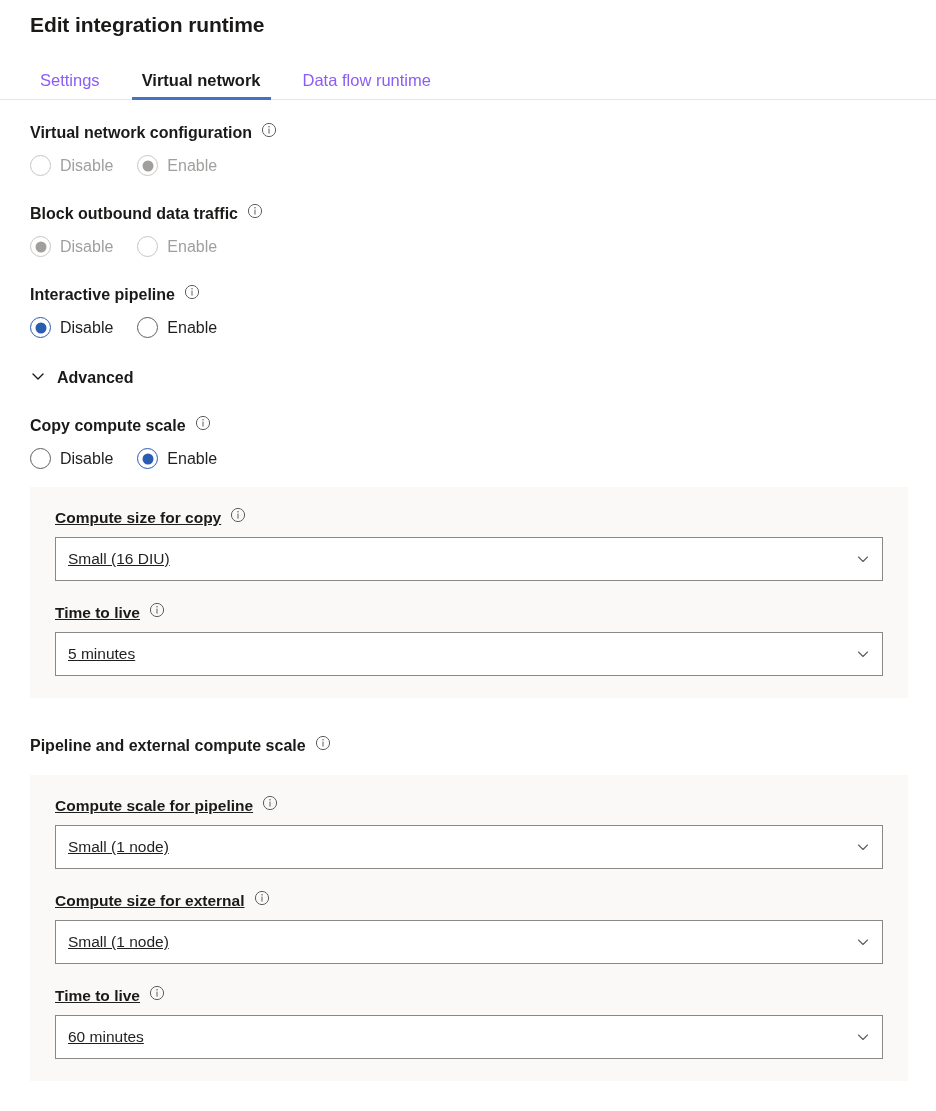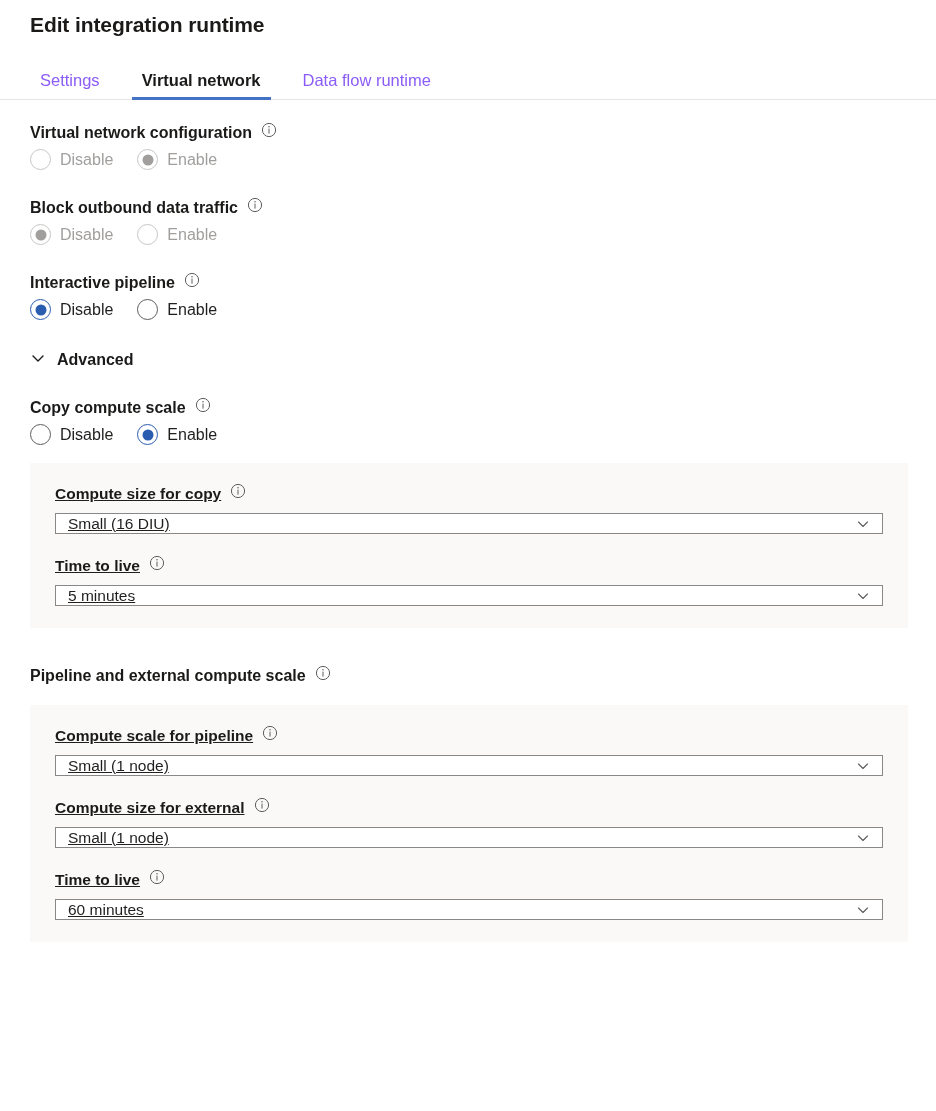--- a/index.html
+++ b/index.html
@@ -90,21 +90,21 @@
     position: relative;
     top: -3px;
     cursor: pointer;
   }
   .info-icon svg { display: block; }
 
   
   .radio-row {
     display: flex;
     align-items: center;
-    margin-top: 5px;
+    margin-top: 11px;
   }
   .radio-opt {
     display: flex;
     align-items: center;
     margin-right: 24px;
     cursor: pointer;
     font-size: 16px;
     color: #201f1e;
   }
   .radio-opt.is-disabled {
@@ -179,21 +179,21 @@
     padding: 20px 28px 22px 25px;
     width: 878px;
     text-decoration: underline;
   }
   .panel .field-label { margin-top: 0; }
   .panel .panel-field + .panel-field { margin-top: 21px; }
 
   
   .dropdown {
     margin-top: 8px;
-    height: 21px;
+    height: 44px;
     border: 1px solid #8a8886;
     background: #ffffff;
     display: flex;
     align-items: center;
     justify-content: space-between;
     padding: 0 10px 0 12px;
     font-size: 15.5px;
     color: #201f1e;
     cursor: pointer;
     width: 828px;

